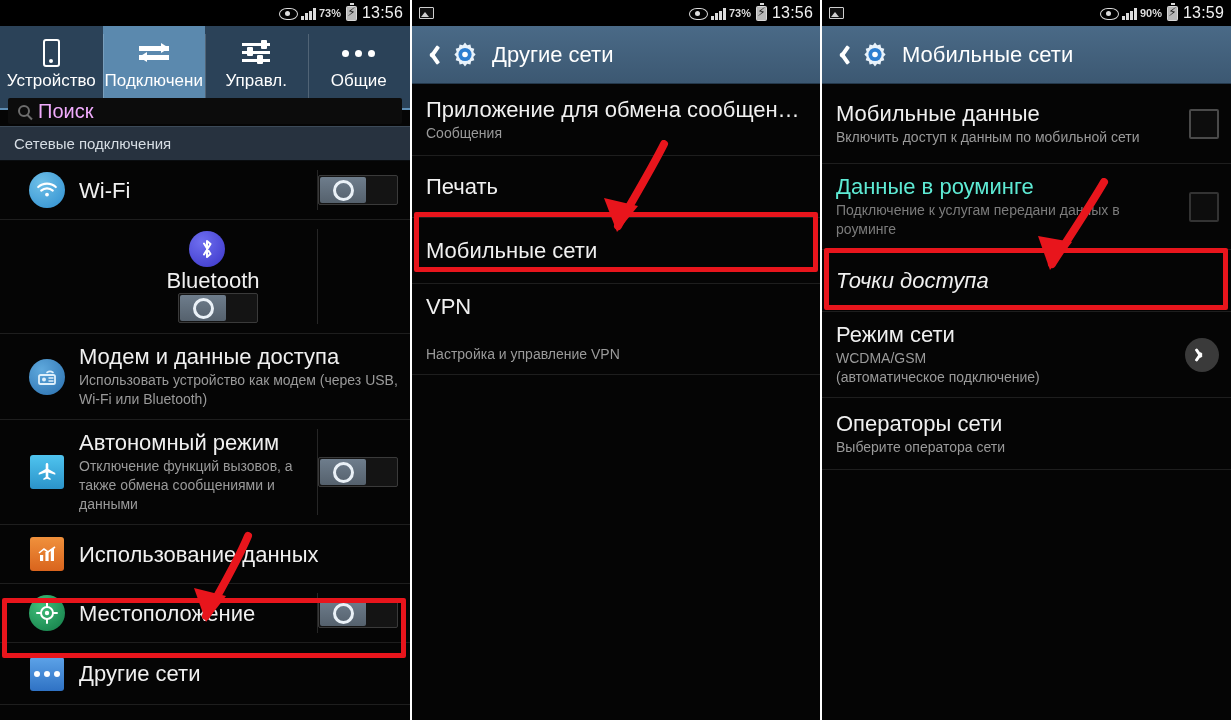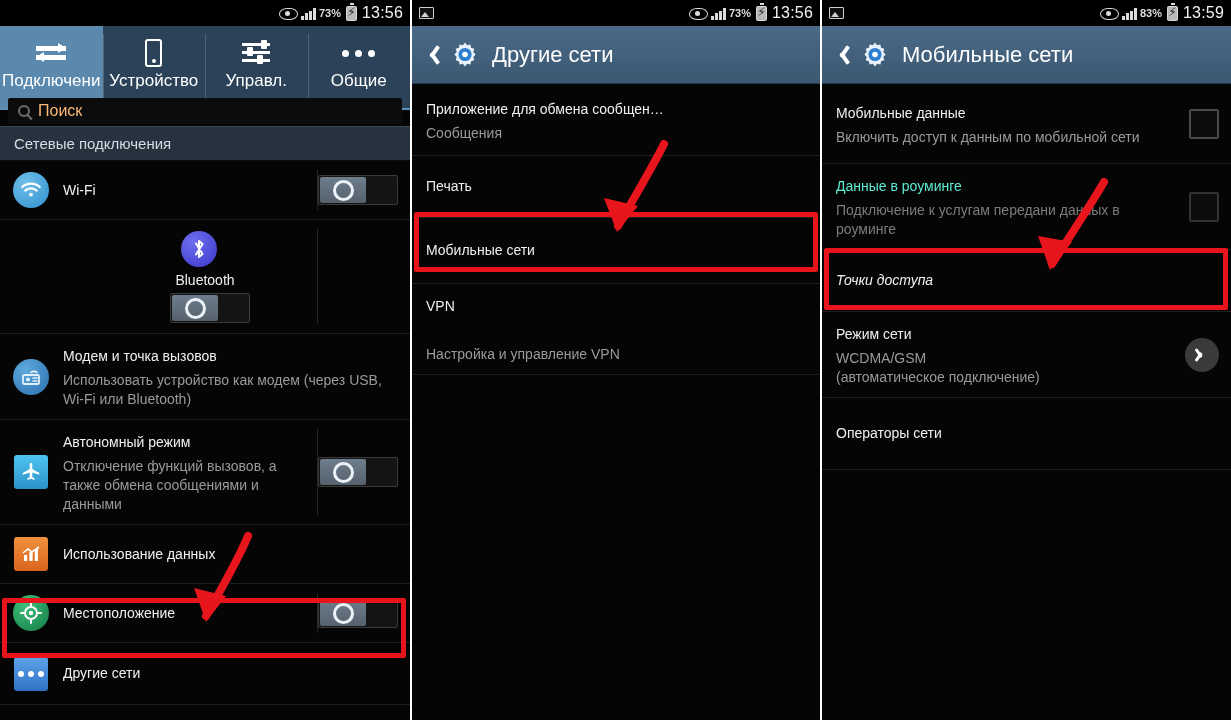--- a/index.html
+++ b/index.html
@@ -213,21 +213,21 @@
     overflow: hidden;
   }
   .searchbar .mag {
     width: 12px; height: 12px; border: 2px solid #6d6d6d; border-radius: 50%;
     position: relative; flex: 0 0 auto;
   }
   .searchbar .mag::after {
     content:""; position:absolute; right:-5px; bottom:-3px;
     width: 7px; height: 2px; background:#6d6d6d; transform: rotate(45deg);
   }
-  .searchbar .ph { color:#fdba74; font-size:16px; white-space:nowrap; }
+  .searchbar .ph { color:#f0abfc; font-size:20px; white-space:nowrap; }
 
   
   .apbar {
     height: 58px;
     background: linear-gradient(#4a6a87, #3c5872);
     display: flex; align-items: center;
     gap: 12px; padding: 0 14px;
     border-bottom: 1px solid #24384b;
   }
   .back-chevron {
@@ -262,32 +262,32 @@
   }
   .row {
     display: flex;
     align-items: center;
     padding: 10px 12px 10px 14px;
     border-bottom: 1px solid #1e1e1e;
     background: #050505;
     min-height: 54px;
     position: relative;
   }
-  .row.p1 { padding-left: 12px; }
+  .row.p1 { padding-left: 28px; }
   .row-ic {
     width: 38px; height: 38px;
     flex: 0 0 38px;
     margin-right: 13px;
     display:flex; align-items:center; justify-content:center;
     position: relative;
   }
   .row-body { flex: 1 1 auto; min-width: 0; }
   .row-title {
     color: #f0f0f0;
-    font-size: 14px;
+    font-size: 22px;
     line-height: 25px;
     white-space: nowrap;
     overflow: hidden;
     text-overflow: ellipsis;
   }
   .row-title.dim { color: #5eead4; }
   .row-sub {
     color: #9a9a9a;
     font-size: 14px;
     line-height: 19px;
@@ -379,34 +379,34 @@
             <i></i>
             <i></i>
           </span>
         <span class="sb-pct">73%</span>
         <span class="ic-batt"></span>
         <span class="sb-clock">13:56</span>
       </div>
     </div>
 
     <div class="tabbar">
+      <div class="tab">
+        <span class="tab-icon">
+            <span class="phone-icon"></span>
+          </span>
+        <span class="tab-label">Устройство</span>
+      </div>
       <div class="tab active">
         <span class="tab-icon">
             <span class="arrows-icon">
               <span></span>
               <span></span>
             </span>
           </span>
         <span class="tab-label">Подключени</span>
-      </div>
-      <div class="tab">
-        <span class="tab-icon">
-            <span class="phone-icon"></span>
-          </span>
-        <span class="tab-label">Устройство</span>
       </div>
       <div class="tab">
         <span class="tab-icon">
           <span class="sliders-icon">
               <span class="bar"></span>
               <span class="bar"></span>
               <span class="bar"></span>
               <span class="knob"></span>
               <span class="knob"></span>
               <span class="knob"></span>
@@ -476,21 +476,21 @@
           <span class="ic-round" style="background:radial-gradient(circle at 35% 30%, #5fa9dd, #2a6fae);">
             <svg width="22" height="20" viewBox="0 0 22 20">
                 <rect x="3" y="8" width="16" height="9" rx="1.6" stroke="#dff0fb" stroke-width="1.8" fill="none"></rect>
                 <circle cx="8" cy="12.5" r="2" fill="#dff0fb"></circle>
                 <path d="M13 11h4M13 14h4" stroke="#dff0fb" stroke-width="1.5" stroke-linecap="round"></path>
                 <path d="M11 5.5a5 5 0 0 1 6 0" stroke="#dff0fb" stroke-width="1.6" fill="none" stroke-linecap="round"></path>
               </svg>
           </span>
         </span>
         <span class="row-body">
-          <span class="row-title">Модем и точка вызовов</span>
+          <span class="row-title">Модем и данные доступа</span>
           <span class="row-sub" style="display:block;">Использовать устройство как модем (через USB, Wi-Fi или Bluetooth)</span>
         </span>
       </div>
 
       <div class="row p1">
         <span class="row-ic">
           <span class="ic-sq" style="background:linear-gradient(#4fc4ef,#2b93c9);">
             <svg width="22" height="22" viewBox="0 0 22 22">
                 <path d="M11 2c.8 0 1.3.7 1.3 1.6V8l7 4v1.8l-7-2.2v4.3l2.3 1.6V19L11 17.8 7.4 19v-1.5l2.3-1.6v-4.3l-7 2.2V12l7-4V3.6C9.7 2.7 10.2 2 11 2z" fill="#fff"></path>
               </svg>
@@ -640,21 +640,21 @@
         <span class="ic-image"></span>
       </div>
       <div class="sb-right">
         <span class="ic-eye"></span>
         <span class="ic-signal">
             <i></i>
             <i></i>
             <i></i>
             <i></i>
           </span>
-        <span class="sb-pct">83%</span>
+        <span class="sb-pct">90%</span>
         <span class="ic-batt"></span>
         <span class="sb-clock">13:59</span>
       </div>
     </div>
 
     <div class="apbar">
       <span class="back-chevron"></span>
       <span class="gear-icon">
         <svg width="30" height="30" viewBox="0 0 30 30">
           <path d="M15 2.6l2.1 2.6 3.3-.8.7 3.3 3.2 1.1-1 3.2 2.3 2.5-2.3 2.5 1 3.2-3.2 1.1-.7 3.3-3.3-.8L15 26.4l-2.1-2.6-3.3.8-.7-3.3-3.2-1.1 1-3.2L4.4 14.5l2.3-2.5-1-3.2 3.2-1.1.7-3.3 3.3.8z" fill="#e9f2fa"></path>
@@ -700,20 +700,21 @@
         <span class="row-tail">
             <span class="round-btn">
               <span class="ch"></span>
             </span>
           </span>
       </div>
 
       <div class="row" style="min-height:72px;">
         <span class="row-body">
           <span class="row-title">Операторы сети</span>
+          <span class="row-sub" style="display:block;">Выберите оператора сети</span>
         </span>
       </div>
     </div>
 
     <div class="hl-box" style="left:2px; top:248px; width:404px; height:62px;"></div>
     <svg class="arrow-svg" style="left:172px; top:178px;" width="130" height="110" viewBox="0 0 130 110">
       <path d="M110 4 C 96 28, 76 58, 58 86" stroke="#e8151c" stroke-width="8" fill="none" stroke-linecap="round"></path>
       <path d="M56 92 L 44 58 L 78 64 Z" fill="#e8151c"></path>
     </svg>
   </div>

